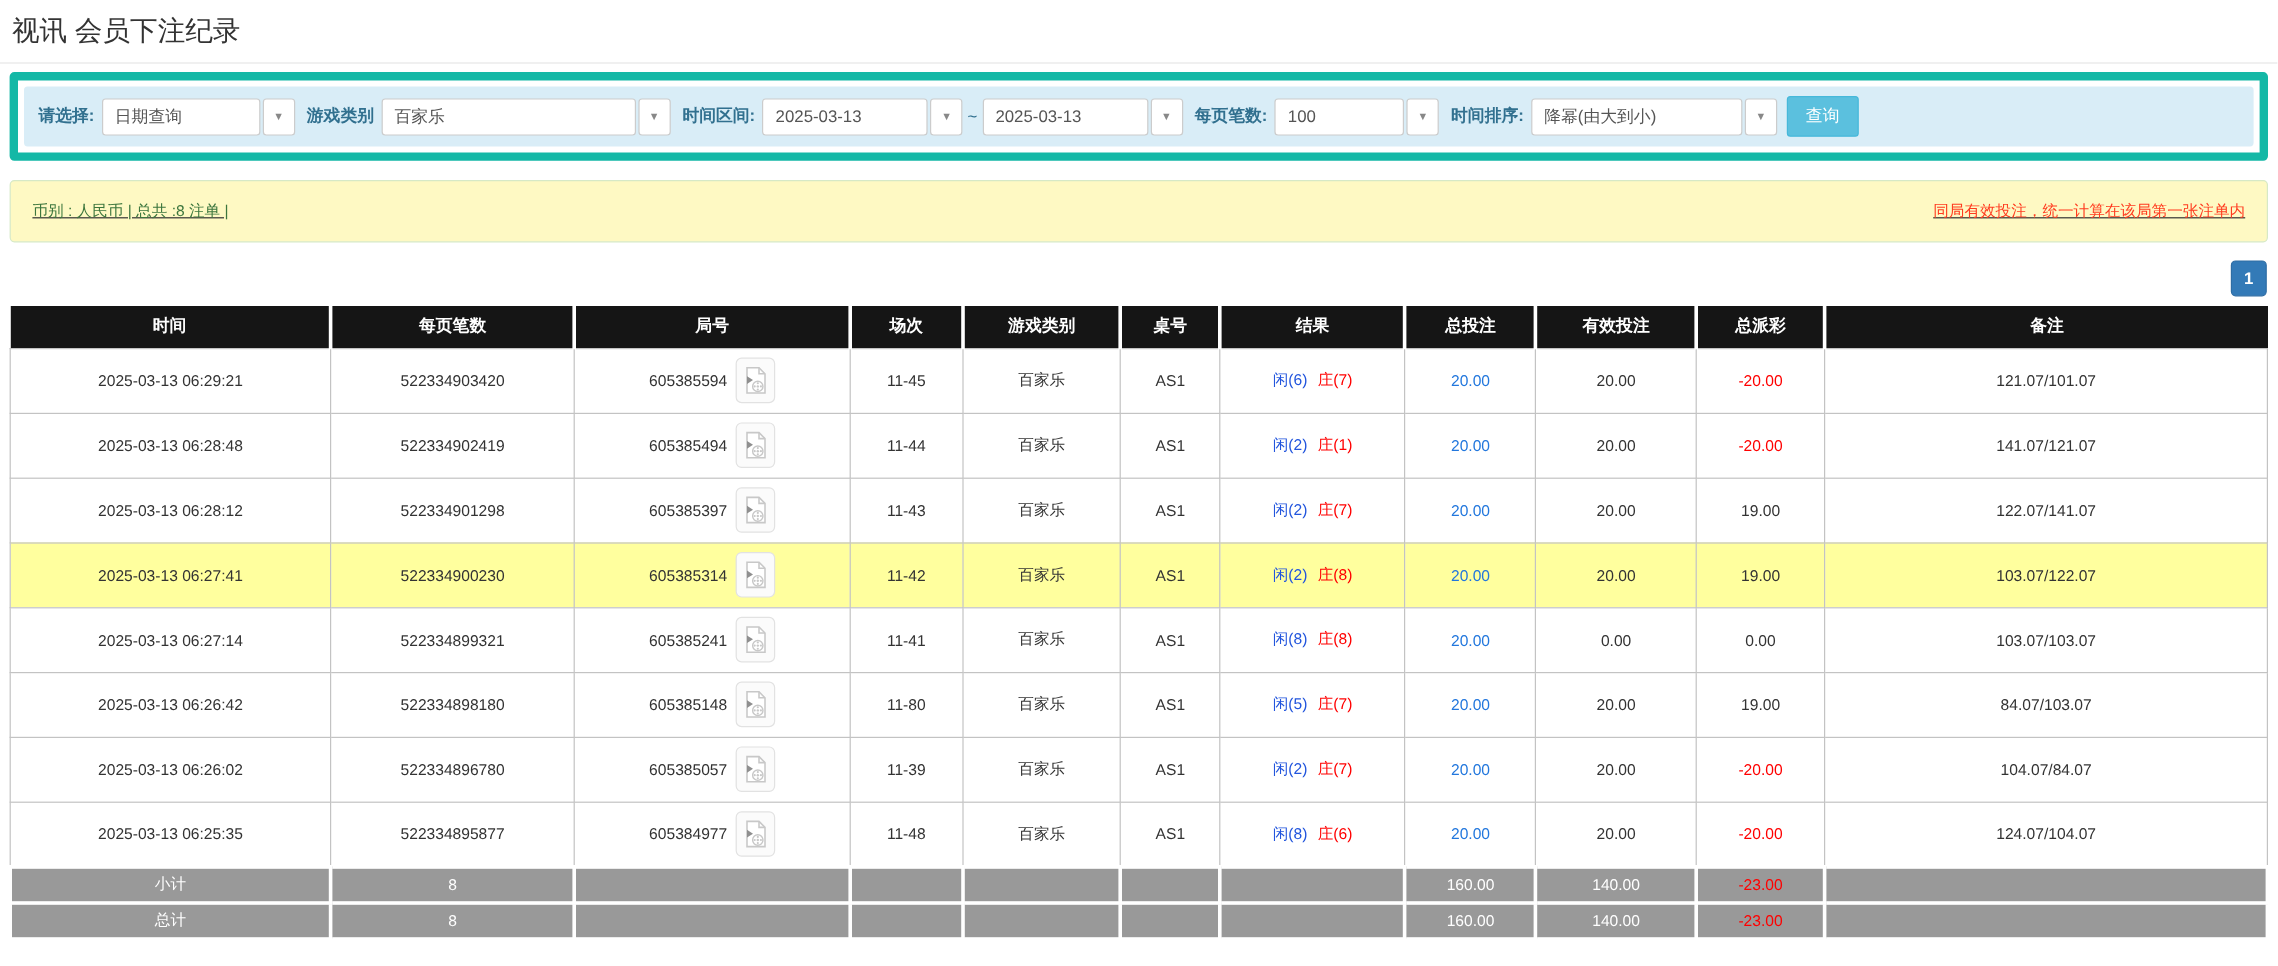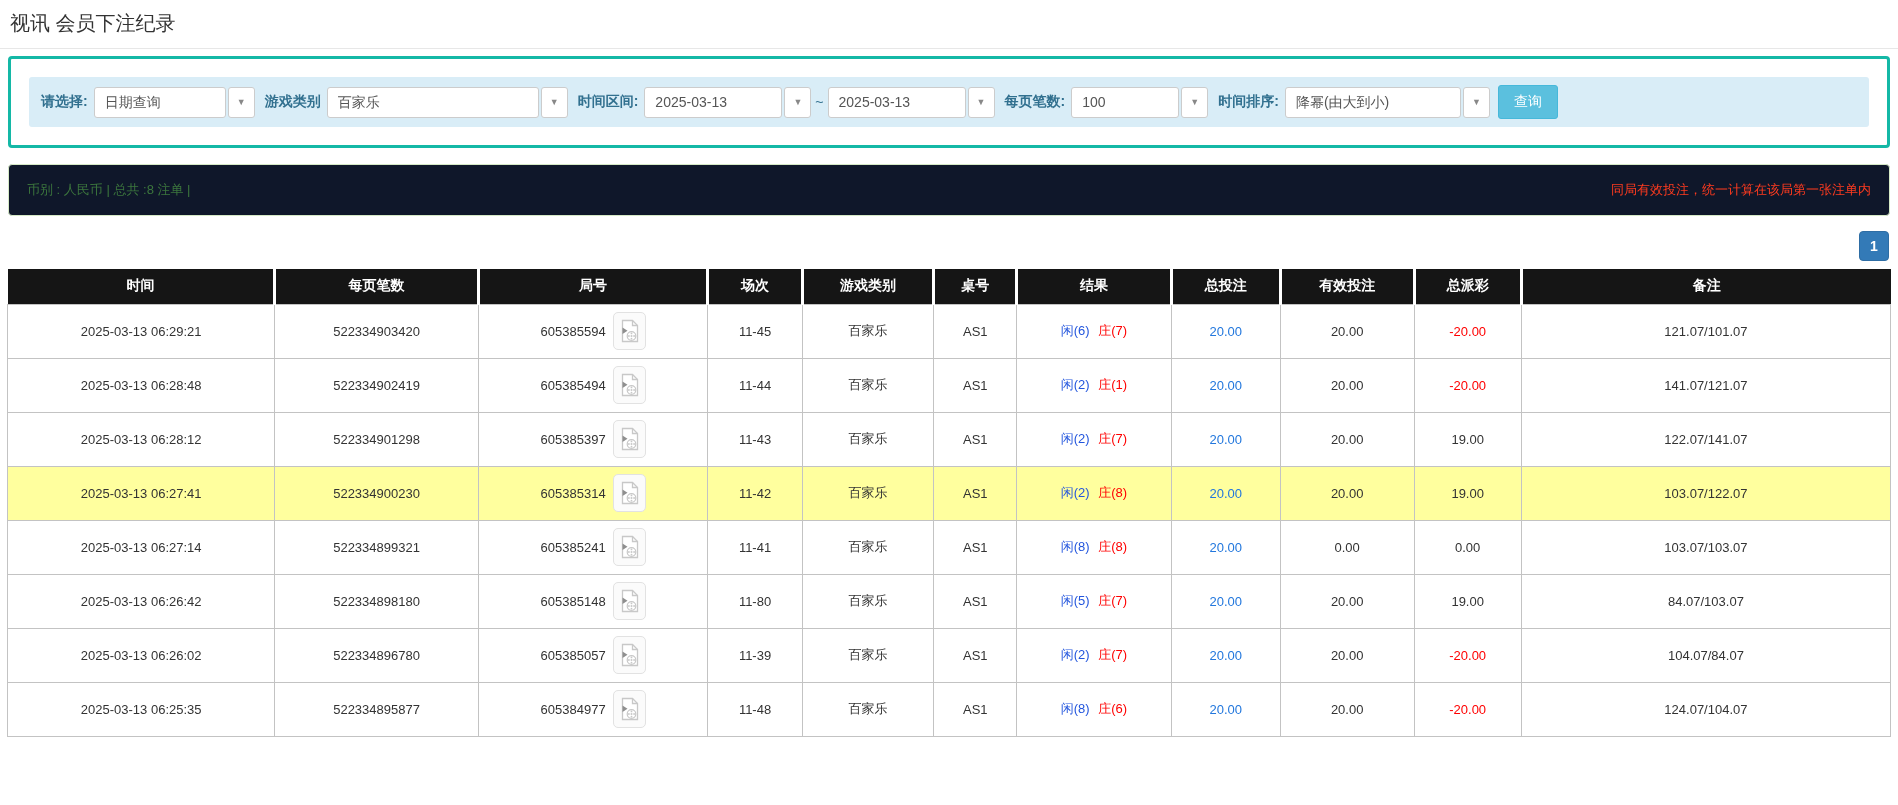--- a/index.html
+++ b/index.html
@@ -3,24 +3,24 @@
 <meta charset="utf-8">
 <style>
   * { box-sizing: border-box; }
   html,body { margin:0; padding:0; }
   body {
     width:1898px; height:805px; background:#fff; overflow:hidden;
     font-family:"Liberation Sans","DejaVu Sans",sans-serif; color:#333;
   }
   
   .page-header { padding:10px 12px 11px 10px; border-bottom:1px solid #e7e7e7; }
-  .page-title { font-size:20px; color:#333; }
+  .page-title { font-size:23px; color:#333; }
 
   
-  .filter-panel { margin:7px 8px 0 8px; border:3px solid #14b8a6; border-radius:4px; padding:18px; background:#fff; }
+  .filter-panel { margin:7px 8px 0 8px; border:7px solid #14b8a6; border-radius:4px; padding:5px; background:#fff; }
   .filter-bar { background:#d9edf7; border-radius:3px; display:flex; align-items:center; padding:8px 10px; }
   .f-label { color:#31708f; font-weight:bold; font-size:14px; white-space:nowrap; margin:0 6px 0 10px; }
   .f-label:first-child { margin-left:2px; }
   .combo { display:flex; align-items:flex-end; gap:2px; cursor:pointer; }
   .combo-text {
     background:#fff; border:1px solid #ccc; border-radius:3px; height:31px; line-height:29px;
     padding:0 10px; font-size:14px; color:#555; white-space:nowrap; overflow:hidden;
   }
   .combo-arrow {
     background:#fff; border:1px solid #ccc; border-radius:3px; width:27px; height:31px;
@@ -29,23 +29,23 @@
   .w-qtype  { width:132px; } .w-game { width:212px; } .w-date { width:138px; }
   .w-size   { width:108px; }  .w-sort { width:176px; }
   .tilde { color:#31708f; font-size:14px; margin:0 4px; }
   .search-btn {
     background:#5bc0de; border:1px solid #46b8da; color:#fff; border-radius:3px;
     height:34px; padding:0 15px; font-size:14px; margin-left:8px; cursor:pointer;
   }
 
   
   .summary-bar {
-    margin:16px 8px 0 8px; background:#0f172a; border:1px solid #d6e9c6; border-radius:4px;
+    margin:16px 8px 0 8px; background:#fef9c3; border:1px solid #d6e9c6; border-radius:4px;
     height:52px; display:flex; align-items:center; justify-content:space-between;
-    padding:0 18px; font-size:13px;
+    padding:0 18px; font-size:13px;text-decoration:underline;
   }
   .summary-left  { color:#3c763d; }
   .summary-right { color:#ff3b1f; }
 
   
   .pagination { display:flex; justify-content:flex-end; margin:15px 9px 8px 0; }
   .page-btn {
     min-width:30px; height:30px; background:#337ab7; border:1px solid #2e6da4; border-radius:4px;
     color:#fff; font-size:14px; font-weight:bold; display:flex; align-items:center; justify-content:center;
     cursor:pointer;
@@ -424,14 +424,40 @@
       <span class="player">闲(8)</span>
       <span class="banker">庄(6)</span>
     </td>
     <td class="blue">20.00</td>
     <td>20.00</td>
     <td class="payout-check neg">-20.00</td>
     <td>124.07/104.07</td>
   </tr>
     </tbody>
   <tfoot>
+    <tr>
+      <td>小计</td>
+      <td>8</td>
+      <td></td>
+        <td></td>
+        <td></td>
+      <td></td>
+        <td></td>
+      <td class="payout-check">160.00</td>
+      <td class="payout-check">140.00</td>
+      <td class="payout-check neg">-23.00</td>
+      <td></td>
+    </tr>
+    <tr>
+      <td>总计</td>
+      <td>8</td>
+      <td></td>
+        <td></td>
+        <td></td>
+      <td></td>
+        <td></td>
+      <td class="payout-check">160.00</td>
+      <td class="payout-check">140.00</td>
+      <td class="payout-check neg">-23.00</td>
+      <td></td>
+    </tr>
   </tfoot>
 </table>
 
 </body></html>

